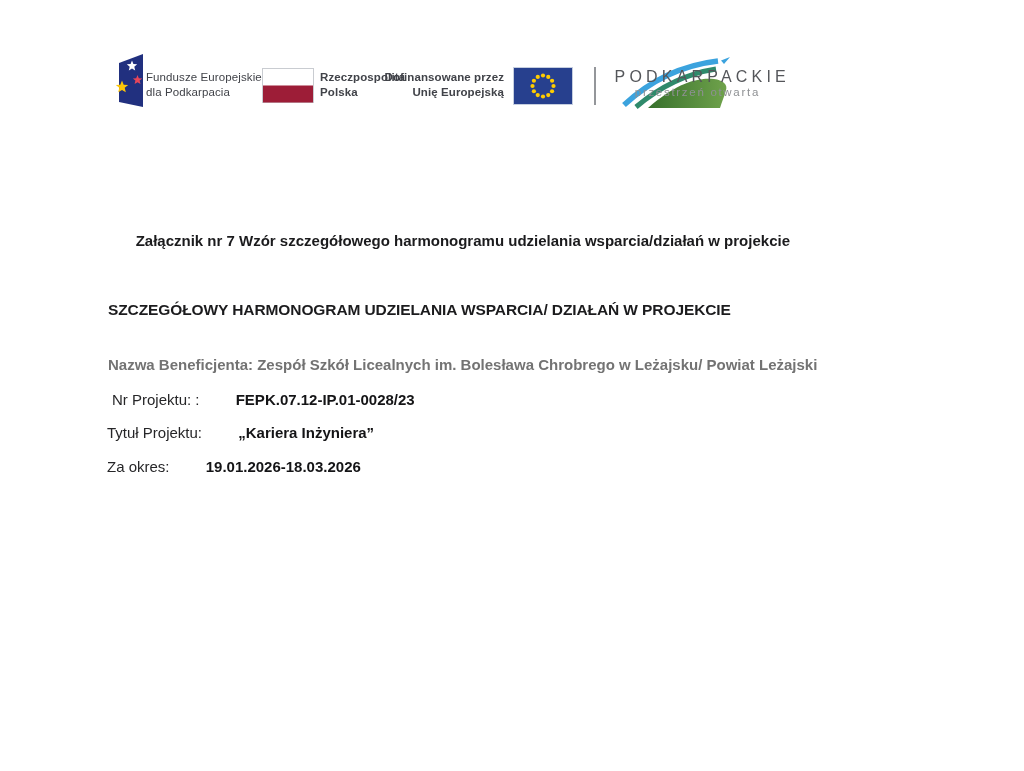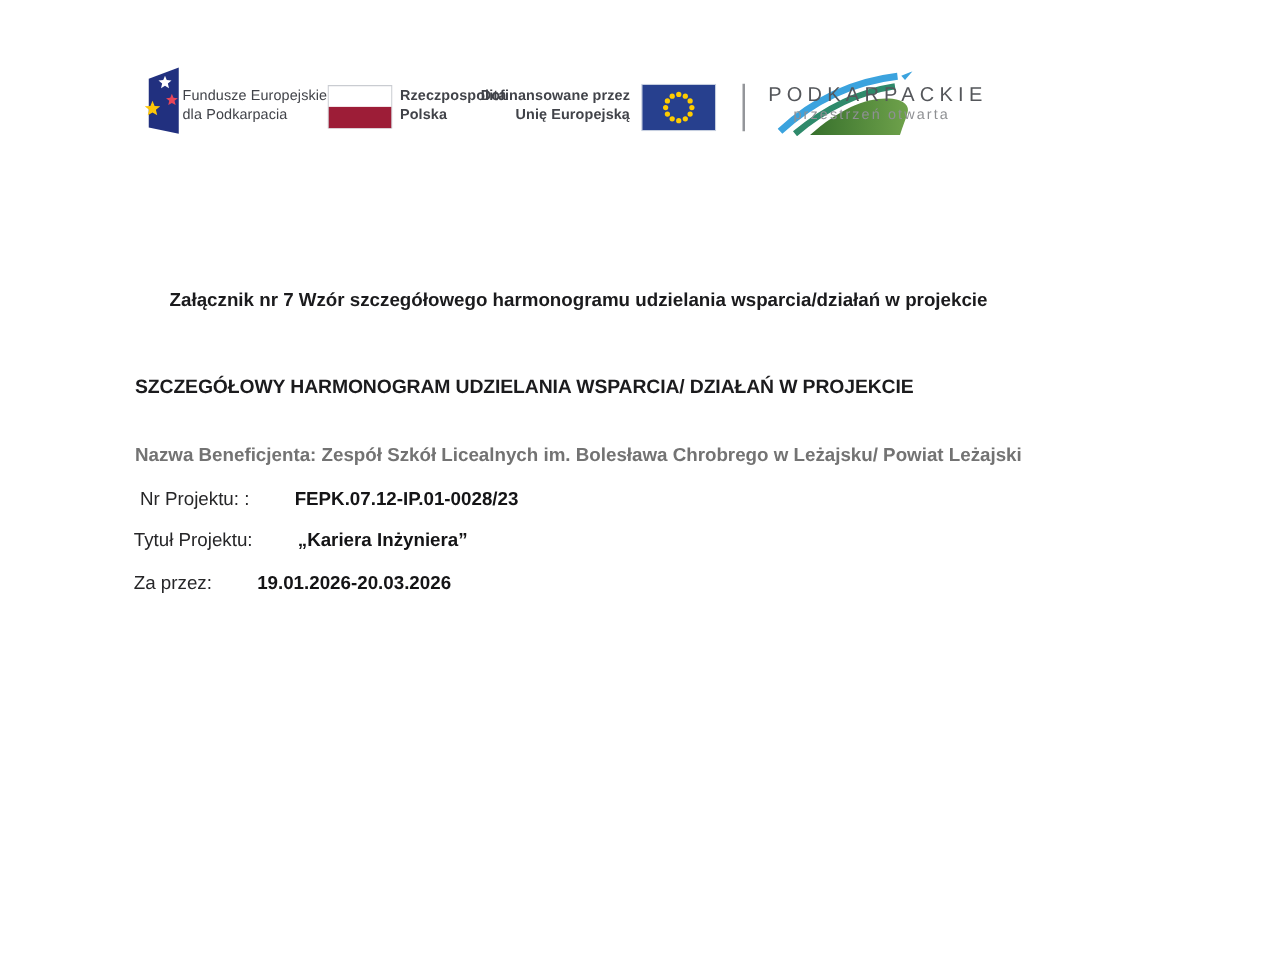--- a/index.html
+++ b/index.html
@@ -141,19 +141,19 @@
     <span class="val">FEPK.07.12-IP.01-0028/23</span>
   </div>
 
   <div class="abs doc-line line-project-title">
     <span>Tytuł Projektu:</span>
     <span> </span>
     <span class="val">„Kariera Inżyniera”</span>
   </div>
 
   <div class="abs doc-line line-period">
-    <span>Za przez:</span>
+    <span>Za okres:</span>
     <span> </span>
-    <span class="val">19.01.2026-20.03.2026</span>
+    <span class="val">19.01.2026-18.03.2026</span>
   </div>
 
 
 </div>
 
 </body></html>

